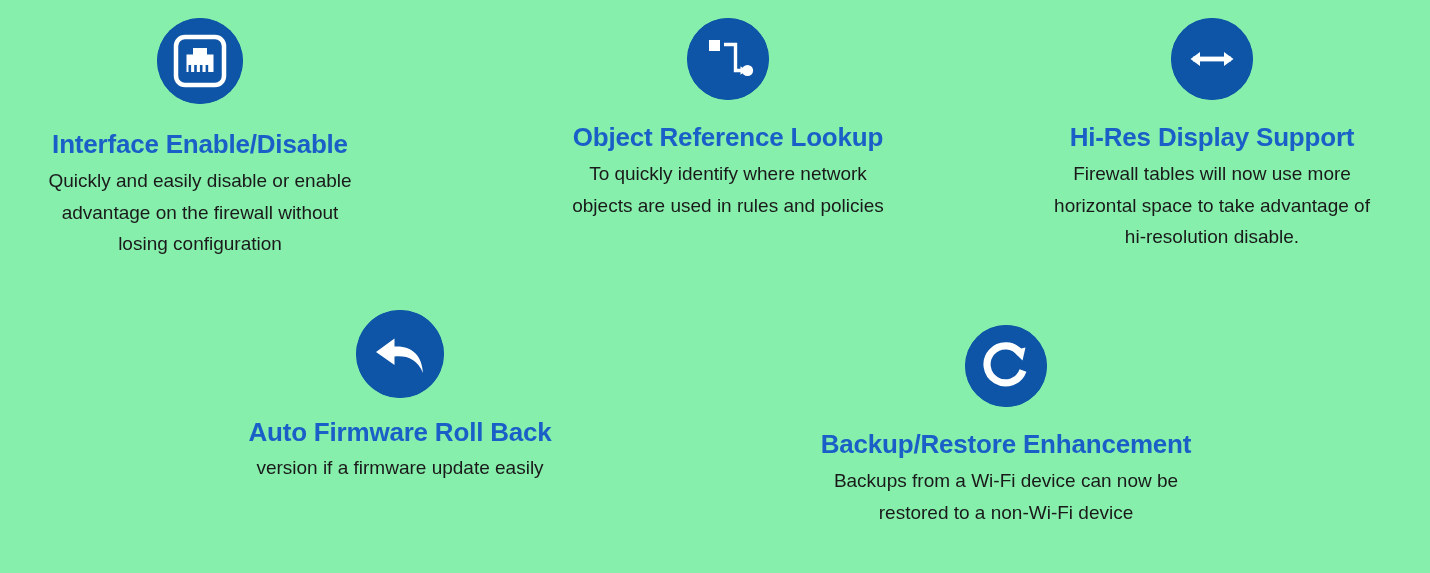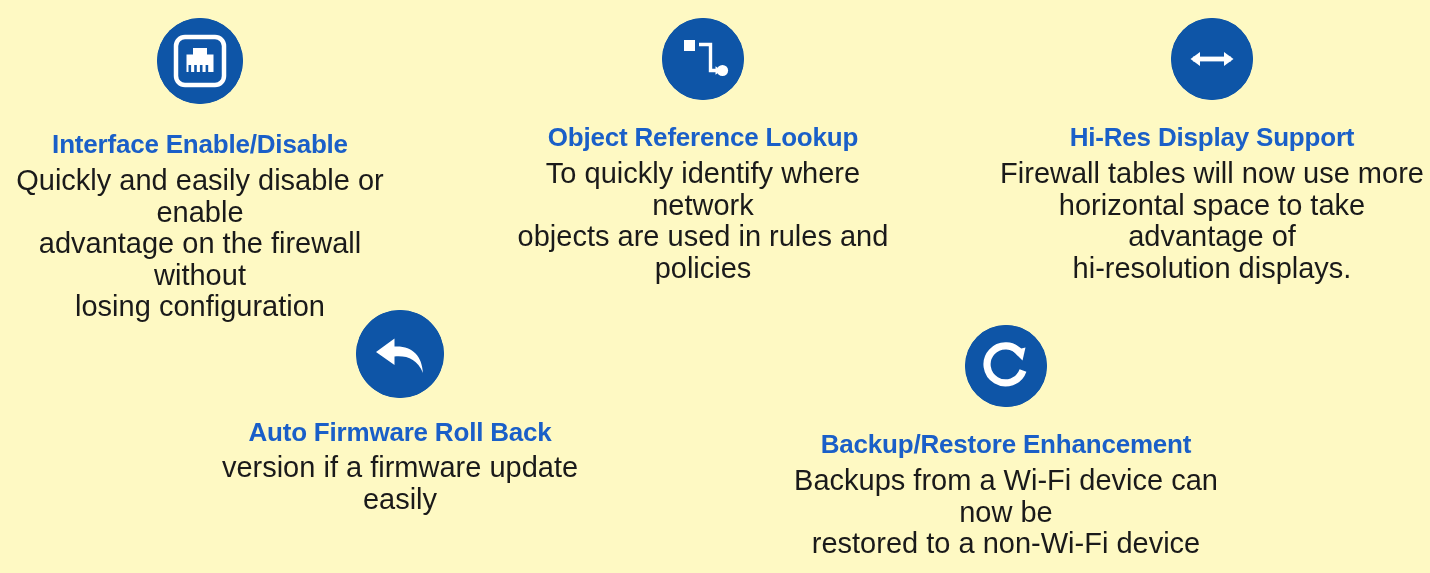--- a/index.html
+++ b/index.html
@@ -13,21 +13,21 @@
     height: 573px;
     overflow: hidden;
     font-family: "Liberation Sans", sans-serif;
     -webkit-font-smoothing: antialiased;
   }
 
   .slide {
     position: relative;
     width: 1430px;
     height: 573px;
-    background: #fef9c3;
+    background: #86efac;
   }
 
   
   .feature {
     position: absolute;
     box-sizing: border-box;
     text-align: center;
   }
 
   .icon-wrap {
@@ -48,35 +48,35 @@
     font-weight: bold;
     font-size: 26px;
     line-height: 32px;
     letter-spacing: -0.2px;
     margin: 0;
     white-space: nowrap;
   }
 
   .feature-desc {
     color: #1a1a1a;
-    font-size: 29px;
+    font-size: 19px;
     line-height: 31.5px;
     margin: 0;
     font-weight: 400;
   }
 
   
   #feature-interface-enable-disable {
     left: 0px;   top: 18px;  width: 400px;
   }
   #feature-interface-enable-disable .feature-title { margin-top: 24px; }
   #feature-interface-enable-disable .feature-desc  { margin-top: 5px; }
 
   #feature-object-reference-lookup {
-    left: 493px; top: 18px;  width: 420px;
+    left: 518px; top: 18px;  width: 420px;
   }
   #feature-object-reference-lookup .feature-title { margin-top: 21px; }
   #feature-object-reference-lookup .feature-desc  { margin-top: 5px; }
 
   #feature-hi-res-display-support {
     left: 1000px; top: 18px; width: 424px;
   }
   #feature-hi-res-display-support .feature-title { margin-top: 21px; }
   #feature-hi-res-display-support .feature-desc  { margin-top: 5px; }
 
@@ -142,21 +142,21 @@
         <circle cx="41" cy="41" r="41" fill="#0E55A7"></circle>
         <rect x="22" y="38.6" width="38" height="4.8" fill="#ffffff"></rect>
         <path d="M29 34 L19.5 41 L29 48 Z" fill="#ffffff"></path>
         <path d="M53 34 L62.5 41 L53 48 Z" fill="#ffffff"></path>
       </svg>
     </div>
     <div class="feature-title">Hi-Res Display Support</div>
     <div class="feature-desc">
       <span class="desc-line">Firewall tables will now use more</span>
       <span class="desc-line">horizontal space to take advantage of</span>
-      <span class="desc-line">hi-resolution displays.</span>
+      <span class="desc-line">hi-resolution disable.</span>
     </div>
   </div>
 
   <div class="feature" id="feature-auto-firmware-roll-back">
     <div class="icon-wrap">
       <svg class="icon-circle" width="88" height="88" viewBox="0 0 88 88">
         <circle cx="44" cy="44" r="44" fill="#0E55A7"></circle>
         <path d="M38.5 28.5 L38.5 36.5
                  C 56 35.5 66 45.5 67 63
                  C 61 49 51.5 45.5 38.5 46.5

